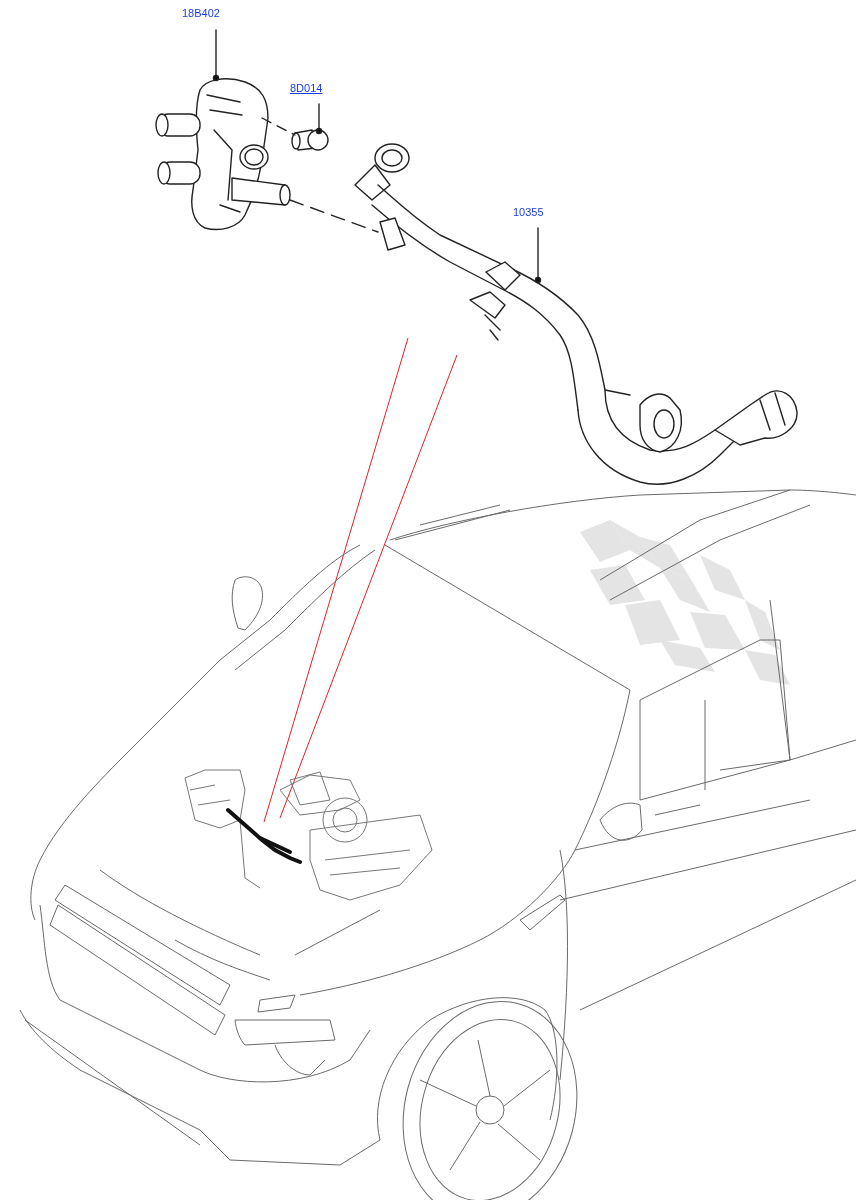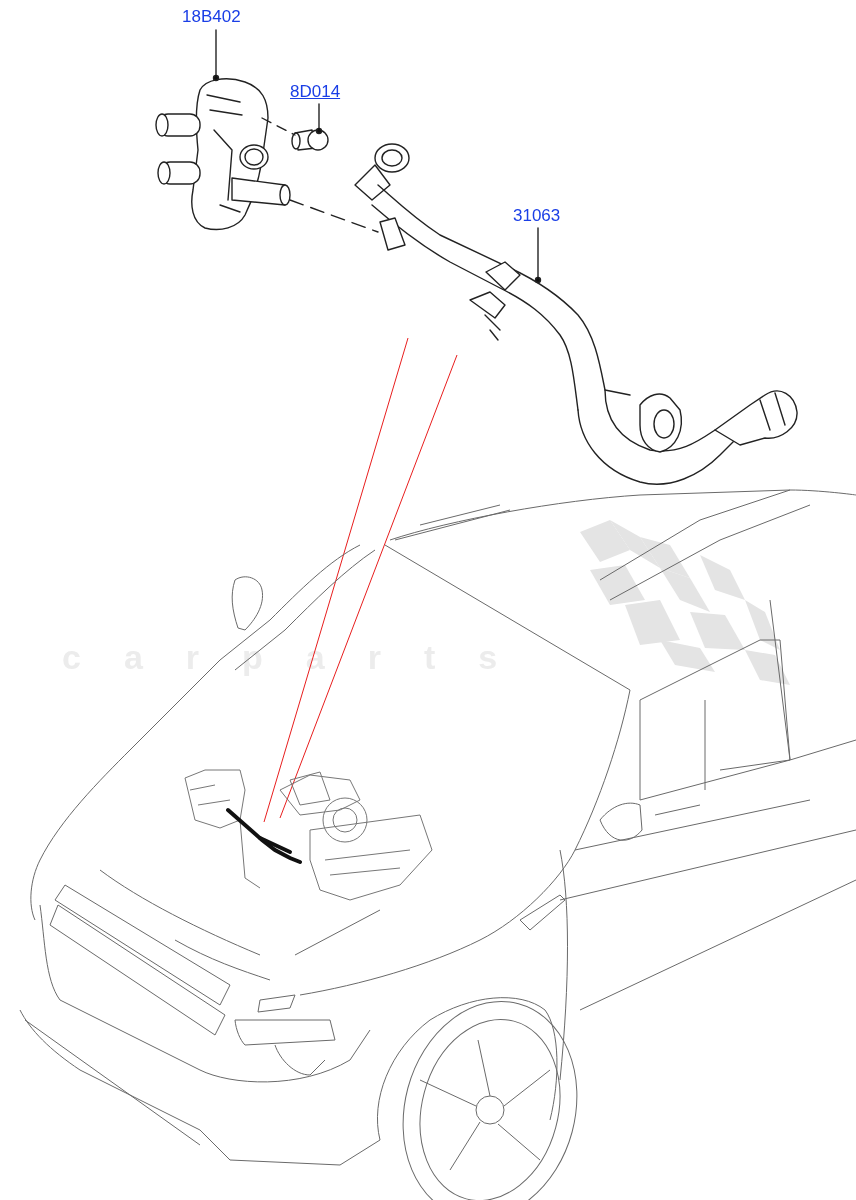--- a/index.html
+++ b/index.html
@@ -1,28 +1,27 @@
 <!DOCTYPE html>
 <html><head>
 <meta charset="utf-8">
 <style>
   html, body { margin: 0; padding: 0; background: #ffffff; }
   body { width: 856px; height: 1200px; position: relative; overflow: hidden; font-family: "Liberation Sans", sans-serif; }
   .canvas { position: absolute; left: 0; top: 0; width: 856px; height: 1200px; }
   .watermark-main { position: absolute; left: 62px; top: 520px; font-family: "Liberation Sans", sans-serif; font-weight: bold; font-size: 118px; letter-spacing: -2px; color: #f9dede; line-height: 1; }
   .watermark-sub { position: absolute; left: 62px; top: 640px; font-family: "Liberation Sans", sans-serif; font-weight: bold; font-size: 34px; letter-spacing: 43px; color: #ececec; line-height: 1; }
-  .callout { position: absolute; font-family: "Liberation Sans", sans-serif; font-size: 17px; color: #1a3ee6; line-height: 1; }
+  .callout { position: absolute; font-family: "Liberation Sans", sans-serif; font-size: 11px; color: #1a3ee6; line-height: 1; }
   svg { position: absolute; left: 0; top: 0; }
 </style>
 </head>
 <body>
 
 <div class="canvas">
 
-  <div class="watermark-sub">carparts</div>
 
   <svg width="856" height="1200">
     <g fill="#e4e4e4">
       <polygon points="580,532 610,520 630,550 600,562"></polygon>
       <polygon points="610,520 640,537 660,568 630,550"></polygon>
       <polygon points="640,537 670,545 690,578 660,568"></polygon>
       <polygon points="590,570 625,565 645,600 610,605"></polygon>
       <polygon points="660,568 690,578 710,612 680,600"></polygon>
       <polygon points="700,555 730,570 745,600 715,590"></polygon>
       <polygon points="625,605 660,600 680,640 640,645"></polygon>
@@ -146,14 +145,14 @@
       <path d="M240,820 L245,878 L260,888"></path>
     </g>
     <g fill="none" stroke="#111" stroke-width="4" stroke-linecap="round">
       <path d="M228,810 L262,840 L275,850 L290,858 L300,862"></path>
       <path d="M260,838 L290,852"></path>
     </g>
   </svg>
 
   <div class="callout" style="left:182px; top:8px;">18B402</div>
   <div class="callout" style="left:290px; top:83px;text-decoration:underline;">8D014</div>
-  <div class="callout" style="left:513px; top:207px;">31063</div>
+  <div class="callout" style="left:513px; top:207px;">10355</div>
 </div>
 
 </body></html>

